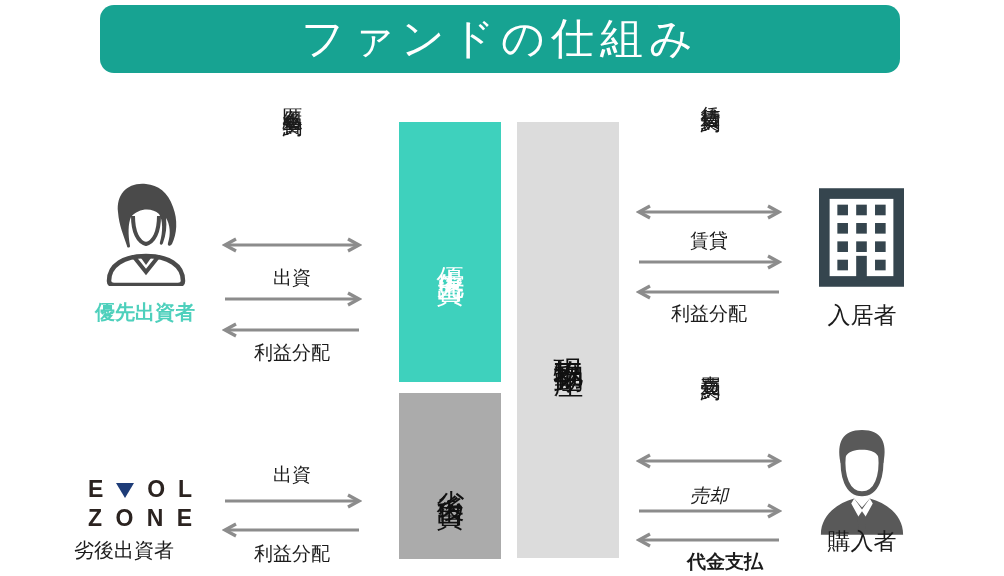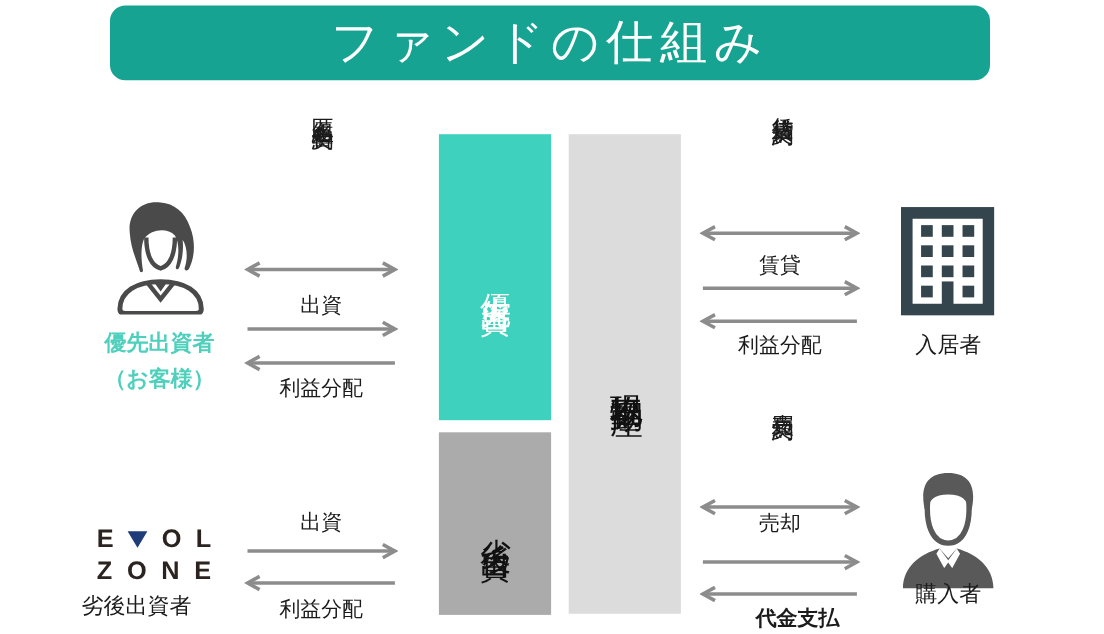--- a/index.html
+++ b/index.html
@@ -22,21 +22,21 @@
   .contract{font-size:20px; letter-spacing:2px; color:var(--ink); line-height:24px;}
   .flowlabel{font-size:19px; color:var(--ink); text-align:center;}
   .box{display:flex; align-items:center; justify-content:center;}
   .boxtext{letter-spacing:4px;}
   #box-priority{left:399px; top:122px; width:102px; height:260px; background:var(--priority);}
   #box-priority .boxtext{color:#fff; font-size:28px;}
   #box-sub{left:399px; top:393px; width:102px; height:166px; background:var(--subordinate);}
   #box-sub .boxtext{color:#111; font-size:28px;}
   #box-real{left:517px; top:122px; width:102px; height:436px; background:var(--realestate);}
   #box-real .boxtext{color:#111; font-size:30px; letter-spacing:2px;}
-  .actor-label{text-align:center; font-size:20px; color:var(--ink);}
+  .actor-label{text-align:center; font-size:23px; color:var(--ink);}
   #priority-label{left:55px; top:296px; width:180px; color:var(--tealtext); font-size:20px; line-height:33px; text-align:center;font-weight:bold;}
   .arrow{height:16px;}
   
   #logo{left:88px; top:476px; width:104px;}
   .logo-row{display:flex; justify-content:space-between; align-items:center; height:26px;
             font-weight:bold; font-size:23px; color:var(--logoink); letter-spacing:0;}
   .logo-v{width:0; height:0; border-left:9px solid transparent; border-right:9px solid transparent;
           border-top:15px solid var(--logoblue); margin-top:2px;}
   svg{display:block;}
 </style>
@@ -53,21 +53,20 @@
     <svg width="92" height="106" viewBox="0 0 92 106">
       <path fill="#4a4a4a" d="M46,4 C28,2 16,14 18,32 C19,46 24,56 27,66 C27,68 30,68 30,66 C28,54 28,44 31,37 C38,28 52,27 59,34 C63,40 63,52 60,62 C59,65 62,66 63,63 C66,55 67,46 66,38 C70,44 71,54 68,63 C67,66 70,67 72,64 C77,54 78,40 73,27 C68,12 58,5 46,4 Z"></path>
       <path fill="none" stroke="#4a4a4a" stroke-width="4" d="M33,36 C33,52 38,62 46,64 C54,62 59,52 59,36"></path>
       <path fill="#fff" stroke="#4a4a4a" stroke-width="4.5" d="M9,101 C9,85 24,76 46,76 C68,76 83,85 83,101 C83,104 81,105 78,105 L14,105 C11,105 9,104 9,101 Z"></path>
       <path fill="none" stroke="#4a4a4a" stroke-width="4" d="M34,77 L46,92 L58,77"></path>
       <path fill="#4a4a4a" d="M41,78 L46,85 L51,78 Z"></path>
     </svg>
   </div>
   <div id="priority-label" class="abs">
     <div>優先出資者</div>
-    <div>（お客様）</div>
   </div>
 
   <div class="abs vtext contract" style="left:281px; top:92px;">匿名組合契約</div>
   <div class="abs arrow" style="left:222px; top:237px; width:140px;">
       <svg width="140" height="16" viewBox="0 0 140 16">
         <g stroke="#8c8c8c" stroke-width="3.2" fill="none">
           <polyline points="14,2 3,8 14,14"></polyline>
           <polyline points="126,2 137,8 126,14"></polyline>
           <line x1="5" y1="8" x2="135" y2="8"></line>
         </g>
@@ -155,21 +154,21 @@
   <div class="abs vtext contract" style="left:699px; top:360px;">売買契約</div>
   <div class="abs arrow" style="left:636px; top:453px; width:146px;">
       <svg width="146" height="16" viewBox="0 0 146 16">
         <g stroke="#8c8c8c" stroke-width="3.2" fill="none">
           <polyline points="14,2 3,8 14,14"></polyline>
           <polyline points="132,2 143,8 132,14"></polyline>
           <line x1="5" y1="8" x2="141" y2="8"></line>
         </g>
       </svg>
     </div>
-  <div class="abs flowlabel" style="left:636px; top:463px; width:146px;">売却</div>
+  <div class="abs flowlabel" style="left:636px; top:483px; width:146px;font-style:italic;">売却</div>
   <div class="abs arrow" style="left:636px; top:503px; width:146px;">
       <svg width="146" height="16" viewBox="0 0 146 16">
         <g stroke="#8c8c8c" stroke-width="3.2" fill="none">
           <polyline points="132,2 143,8 132,14"></polyline>
           <line x1="3" y1="8" x2="141" y2="8"></line>
         </g>
       </svg>
     </div>
   <div class="abs arrow" style="left:636px; top:532px; width:146px;">
       <svg width="146" height="16" viewBox="0 0 146 16">

